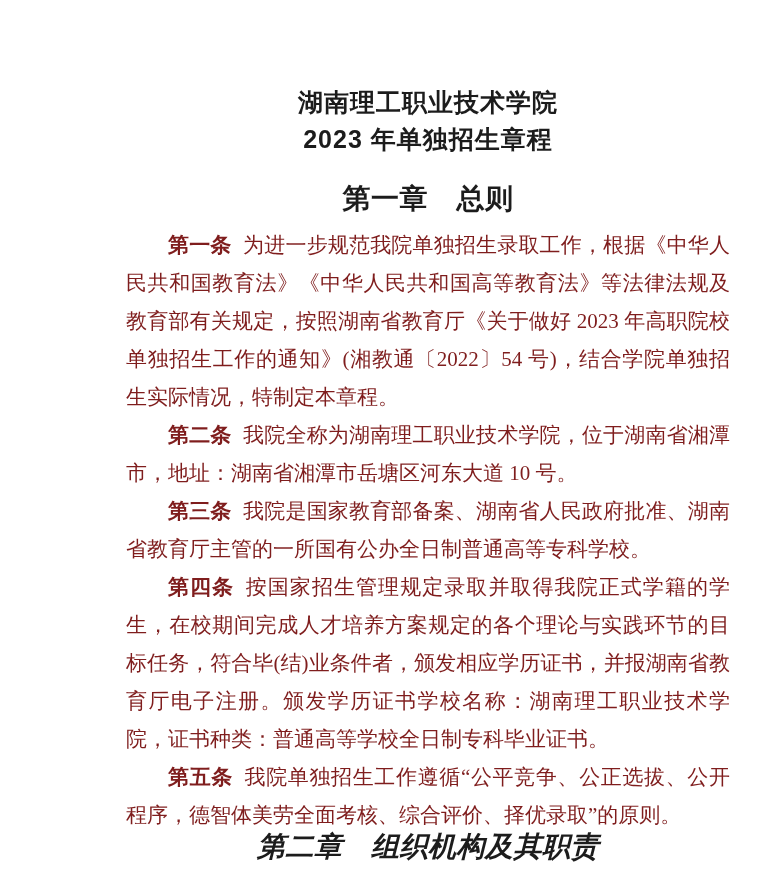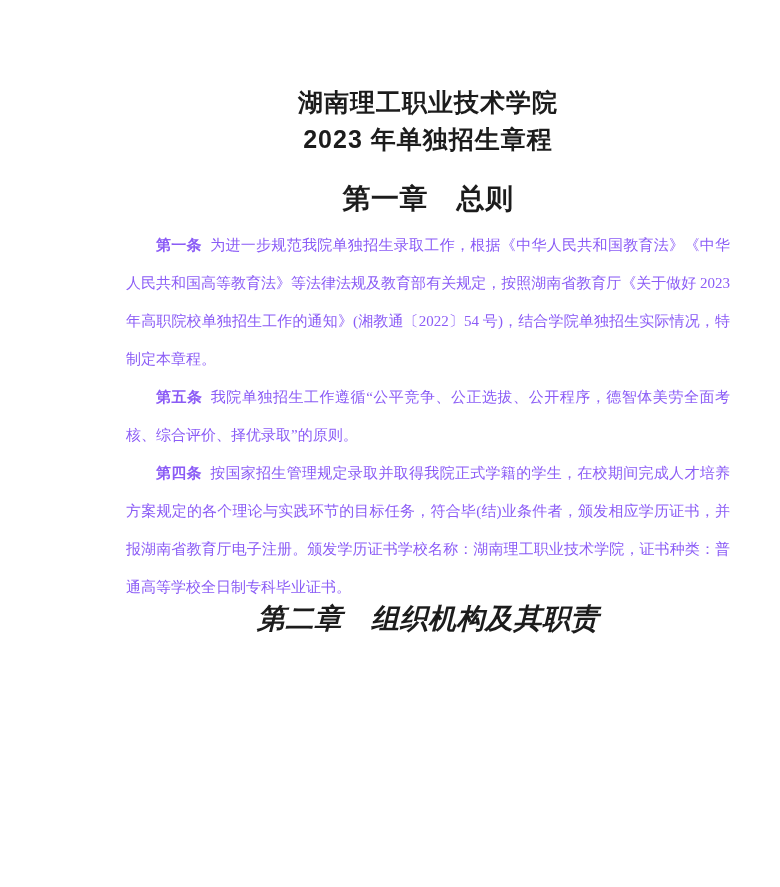--- a/index.html
+++ b/index.html
@@ -41,24 +41,24 @@
     letter-spacing: 0.5px;
   }
   .chapter-heading.second {
     margin-top: 0;
     font-style: italic;
   }
   .doc-body {
     width: 604px;
     margin: 14px 88px 0 88px;
     font-family: "Liberation Serif", serif;
-    font-size: 15px;
+    font-size: 21px;
     line-height: 38px;
     text-align: justify;
-    color: #8b5cf6;
+    color: #7f1d1d;
   }
   .doc-body p {
     margin: 0;
     text-indent: 2em;
   }
   .article-label {
     font-weight: 700;
     margin-right: 0.55em;
   }
 </style>
@@ -73,27 +73,33 @@
   </h1>
 
   <h2 class="chapter-heading">第一章　总则</h2>
 
   <div class="doc-body">
 
     <p>
       <span class="article-label">第一条</span><span>为进一步规范我院单独招生录取工作，根据《中华人民共和国教育法》《中华人民共和国高等教育法》等法律法规及教育部有关规定，按照湖南省教育厅《关于做好 2023 年高职院校单独招生工作的通知》(湘教通〔2022〕54 号)，结合学院单独招生实际情况，特制定本章程。</span>
     </p>
 
-
+    <p>
+      <span class="article-label">第二条</span><span>我院全称为湖南理工职业技术学院，位于湖南省湘潭市，地址：湖南省湘潭市岳塘区河东大道 10 号。</span>
+    </p>
 
     <p>
-      <span class="article-label">第五条</span><span>我院单独招生工作遵循“公平竞争、公正选拔、公开程序，德智体美劳全面考核、综合评价、择优录取”的原则。</span>
+      <span class="article-label">第三条</span><span>我院是国家教育部备案、湖南省人民政府批准、湖南省教育厅主管的一所国有公办全日制普通高等专科学校。</span>
     </p>
 
     <p>
       <span class="article-label">第四条</span><span>按国家招生管理规定录取并取得我院正式学籍的学生，在校期间完成人才培养方案规定的各个理论与实践环节的目标任务，符合毕(结)业条件者，颁发相应学历证书，并报湖南省教育厅电子注册。颁发学历证书学校名称：湖南理工职业技术学院，证书种类：普通高等学校全日制专科毕业证书。</span>
+    </p>
+
+    <p>
+      <span class="article-label">第五条</span><span>我院单独招生工作遵循“公平竞争、公正选拔、公开程序，德智体美劳全面考核、综合评价、择优录取”的原则。</span>
     </p>
 
   </div>
 
   <h2 class="chapter-heading second">第二章　组织机构及其职责</h2>
 
 </div>
 
 </body></html>

